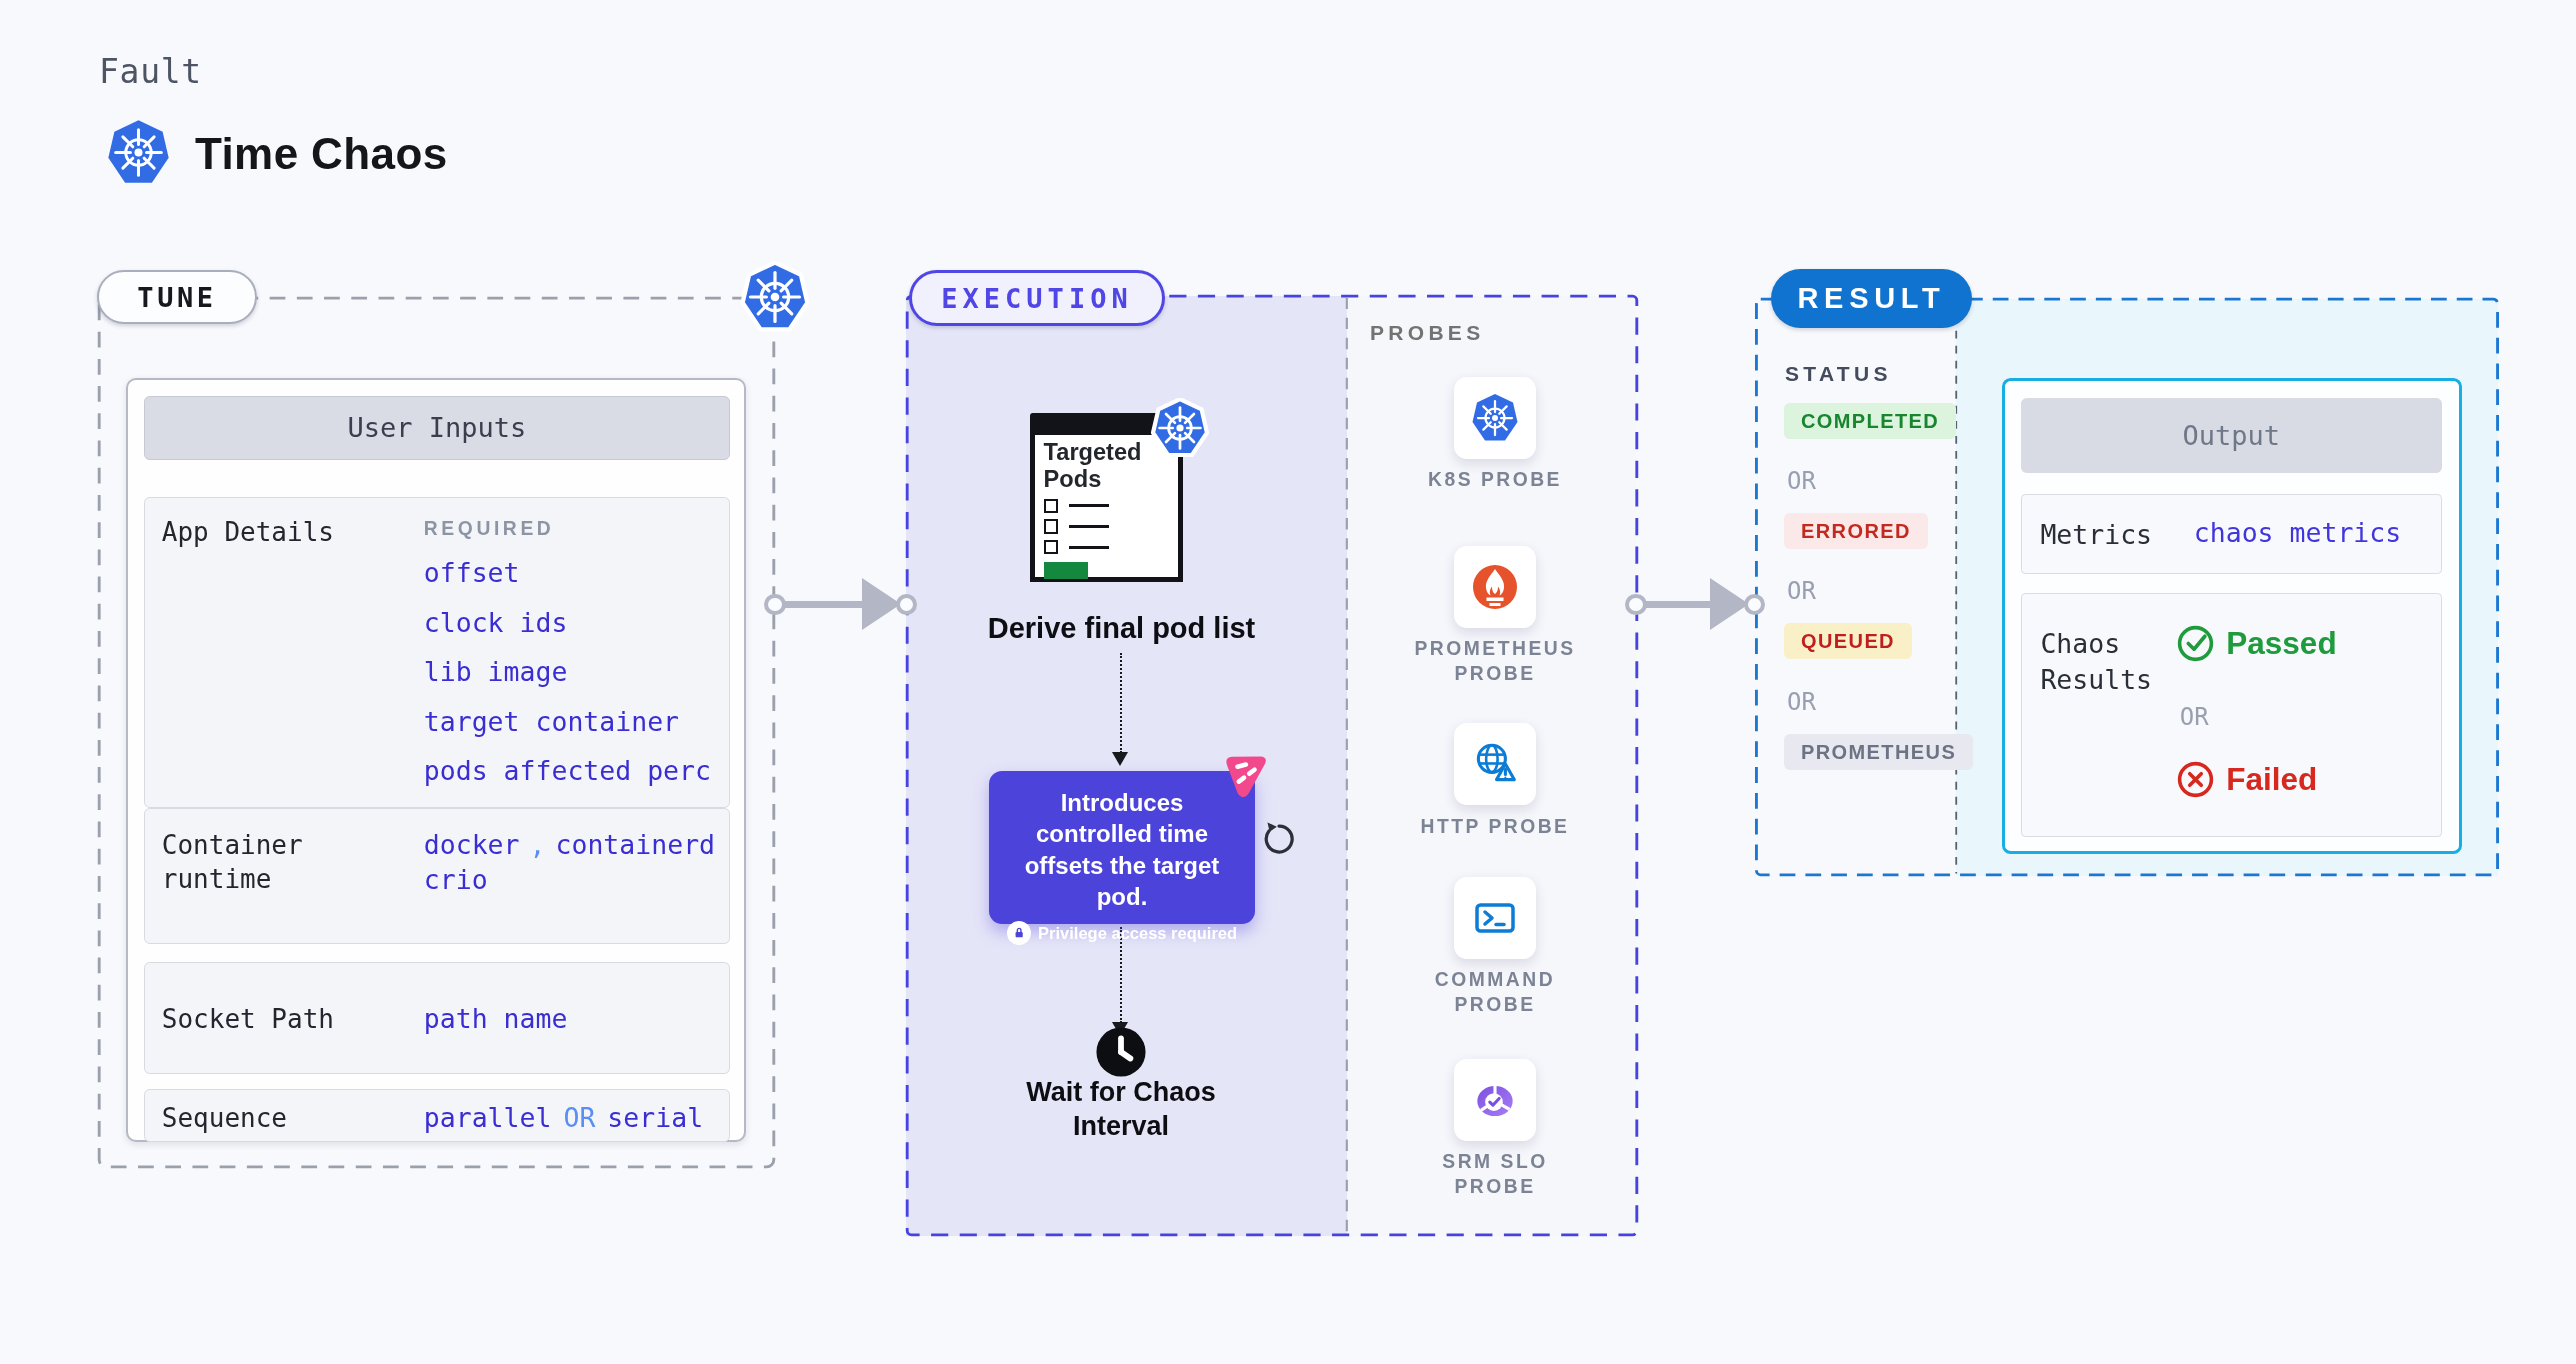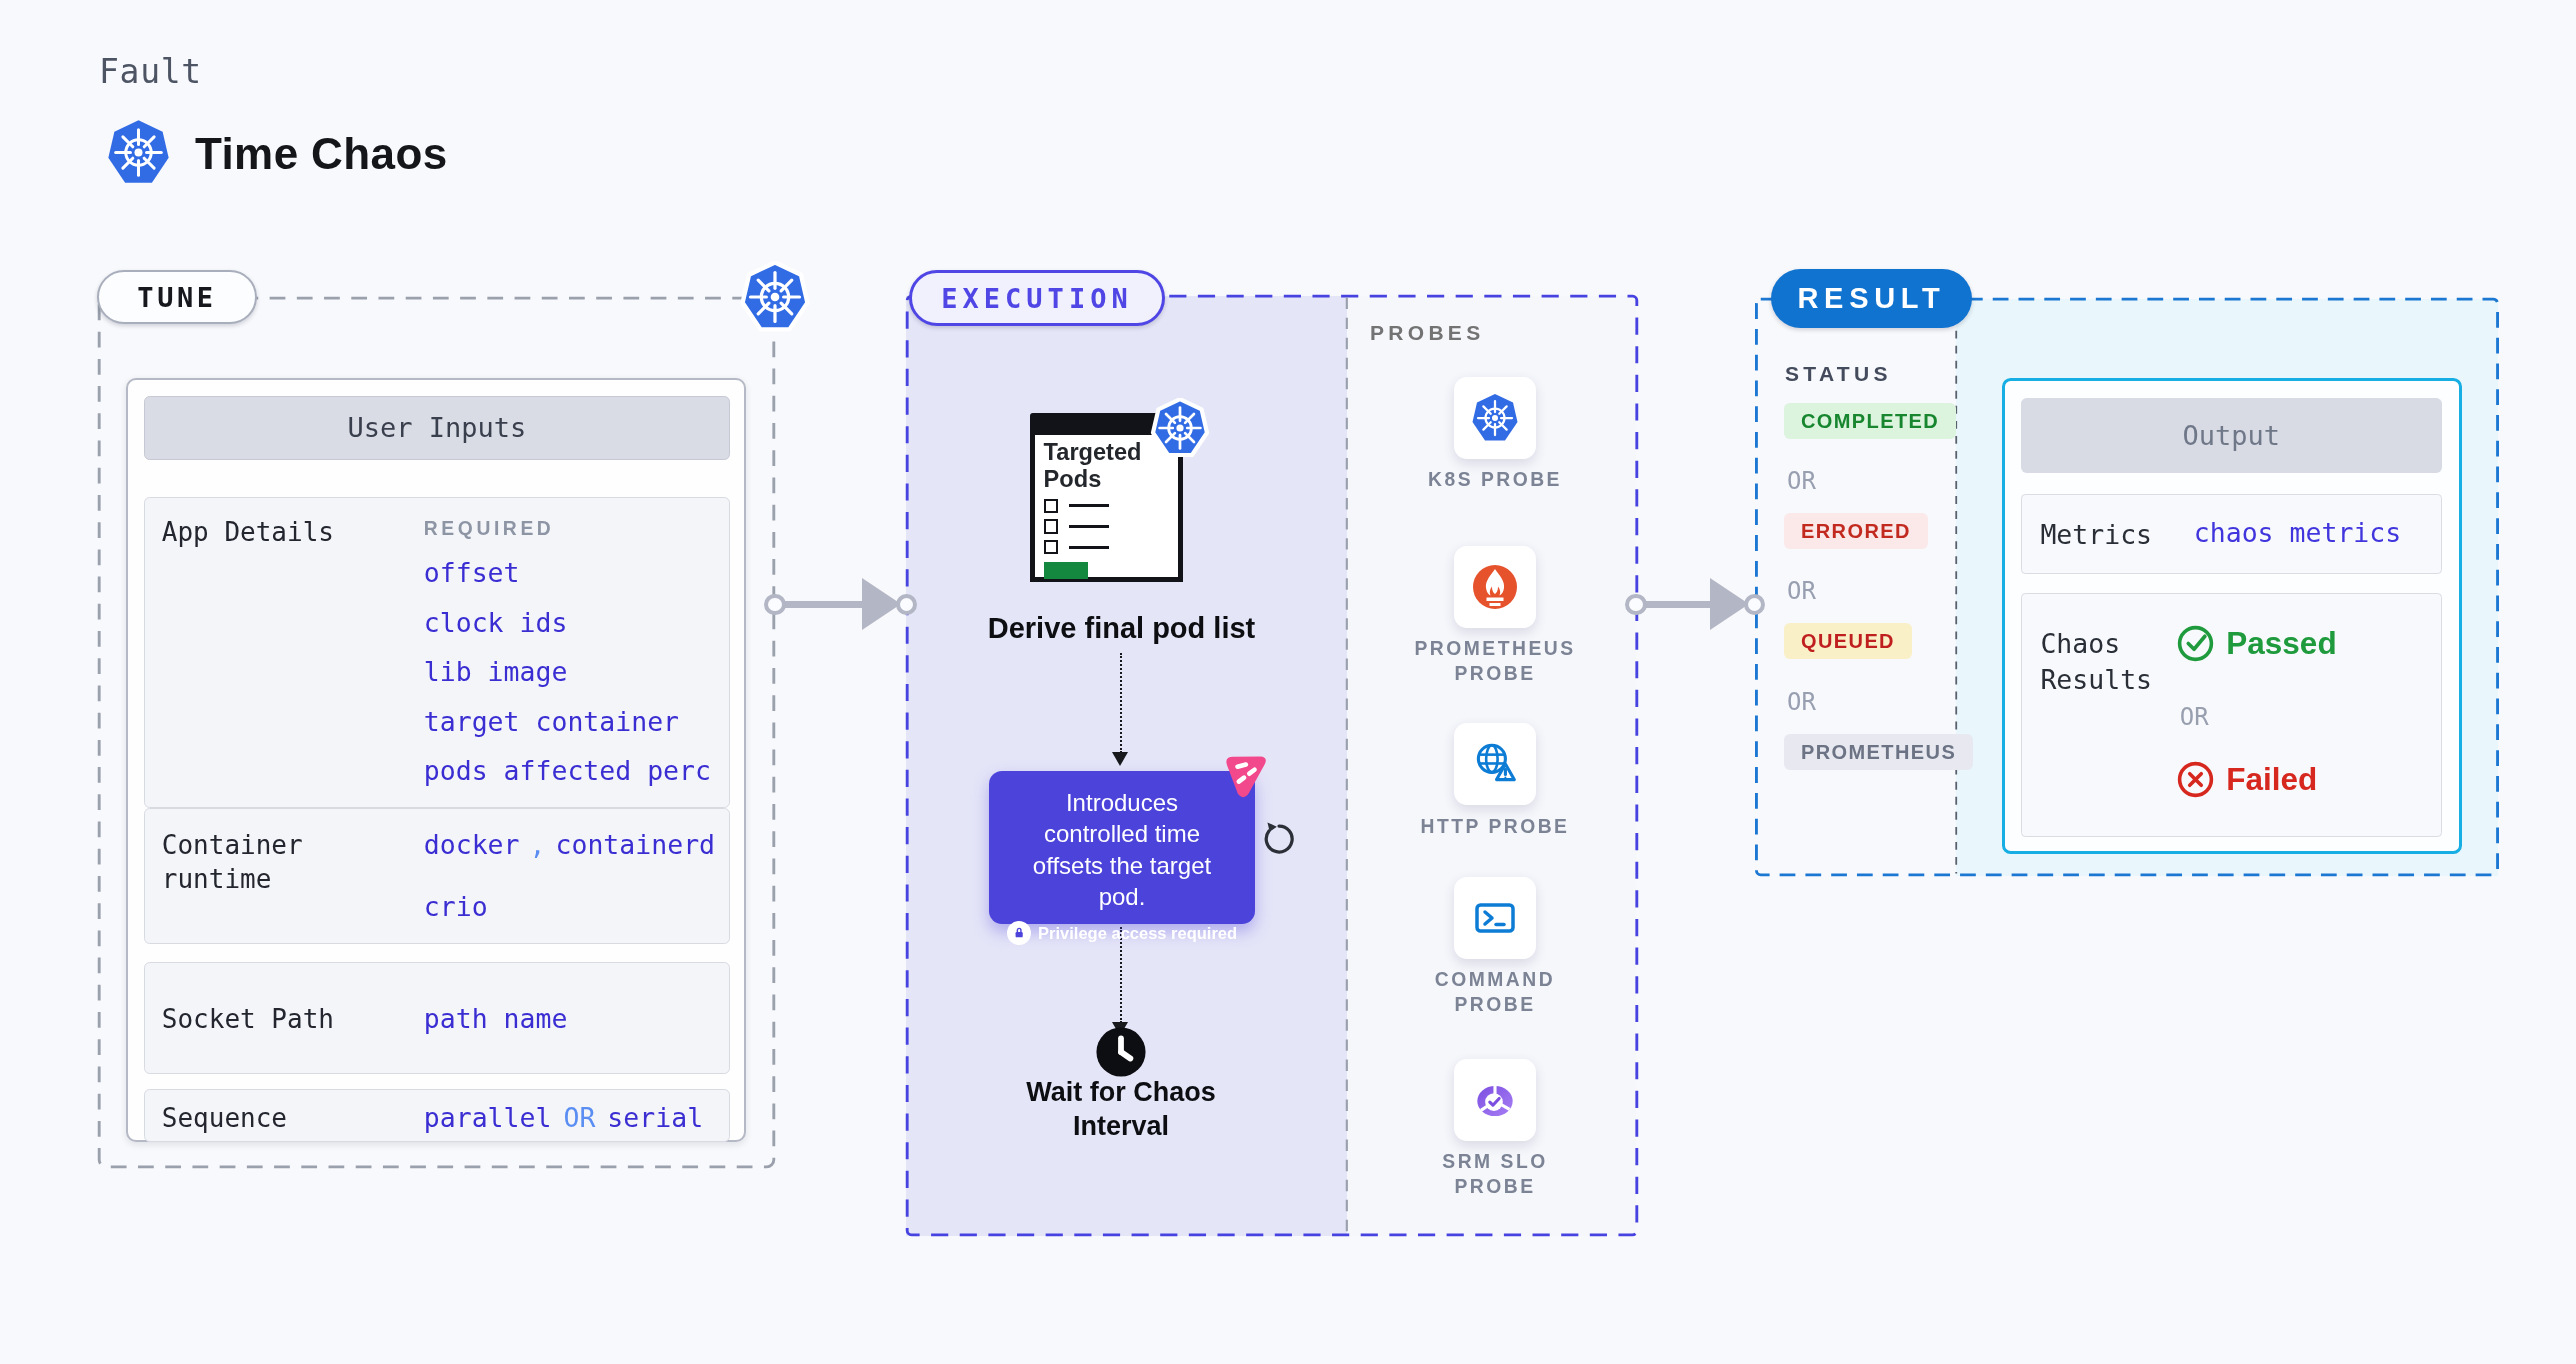--- a/index.html
+++ b/index.html
@@ -55,21 +55,21 @@
   .checkrow  { display:flex; align-items:center; margin-top:6.4px; }
   .checkbox  { width:14.3px; height:14.3px; border:2.1px solid #111318; }
   .checkline { width:40px; height:2.9px; background:#111318; margin-left:11.5px; }
   .greenbar  { width:44px; height:17px; background:#14883e; margin-top:7.9px; }
   .step-text { text-align:center; font-weight:800; color:#0c0e12; z-index:5; }
   .dotline { border-left:2.9px dotted #17191d; z-index:4; }
   .dothead { width:0; height:0; border-left:8.6px solid transparent; border-right:8.6px solid transparent;
              border-top:14.3px solid #17191d; z-index:4; }
   .tooltip-card { left:989px; top:771px; width:266px; height:153px; border-radius:13px; background:#4c43da;
                   box-shadow:0 7.2px 15.8px rgba(76,67,218,.35); z-index:5; padding-top:15.8px; }
-  .tooltip-text { padding:0 23px; text-align:center; font-size:24px; line-height:31.5px; font-weight:400; color:#fff; }
+  .tooltip-text { padding:0 23px; text-align:center; font-size:24px; line-height:31.5px; font-weight:700; color:#fff; }
   .tooltip-note { margin-top:8.6px; display:flex; align-items:center; justify-content:center; gap:7.2px; }
   .lock-circle { width:24px; height:24px; border-radius:50%; background:#fff; display:flex; align-items:center; justify-content:center; }
   .note-text { font-size:16.5px; font-weight:600; color:#fff; }
 
   
   .probes-title { left:1370px; top:321px; font-size:21px; font-weight:700; letter-spacing:4.3px; color:#737373; z-index:5; }
   .probe-card { left:1454px; width:82px; height:82px; background:#fff; border-radius:13px; z-index:5;
                 box-shadow:0 4.3px 11.5px rgba(50,50,100,.14); display:flex; align-items:center; justify-content:center; }
   .probe-label { left:1402px; width:186px; text-align:center; font-size:19.3px; font-weight:700; letter-spacing:2.5px;
                  color:#7b8395; line-height:25px; z-index:5; }
@@ -162,21 +162,21 @@
     </div>
 
     <div class="ui-row" style="top:428px; height:136px;">
       <div class="row-label mono" style="top:18.6px; width:150px;">Container runtime</div>
       <div class="row-col" style="top:20px;">
         <div style="display:flex; gap:10px;">
           <span class="blue-link mono">docker</span>
           <span class="blue-link mono lite-blue">,</span>
           <span class="blue-link mono">containerd</span>
         </div>
-        <div class="blue-link mono" style="margin-top:31px;">crio</div>
+        <div class="blue-link mono" style="margin-top:4px;">crio</div>
       </div>
     </div>
 
     <div class="ui-row" style="top:582px; height:112px;">
       <div class="row-label mono" style="top:39px;">Socket Path</div>
       <div class="row-col blue-link mono" style="top:40px;">path name</div>
     </div>
 
     <div class="ui-row" style="top:709px; height:53px;">
       <div class="row-label mono" style="top:10.7px;">Sequence</div>

